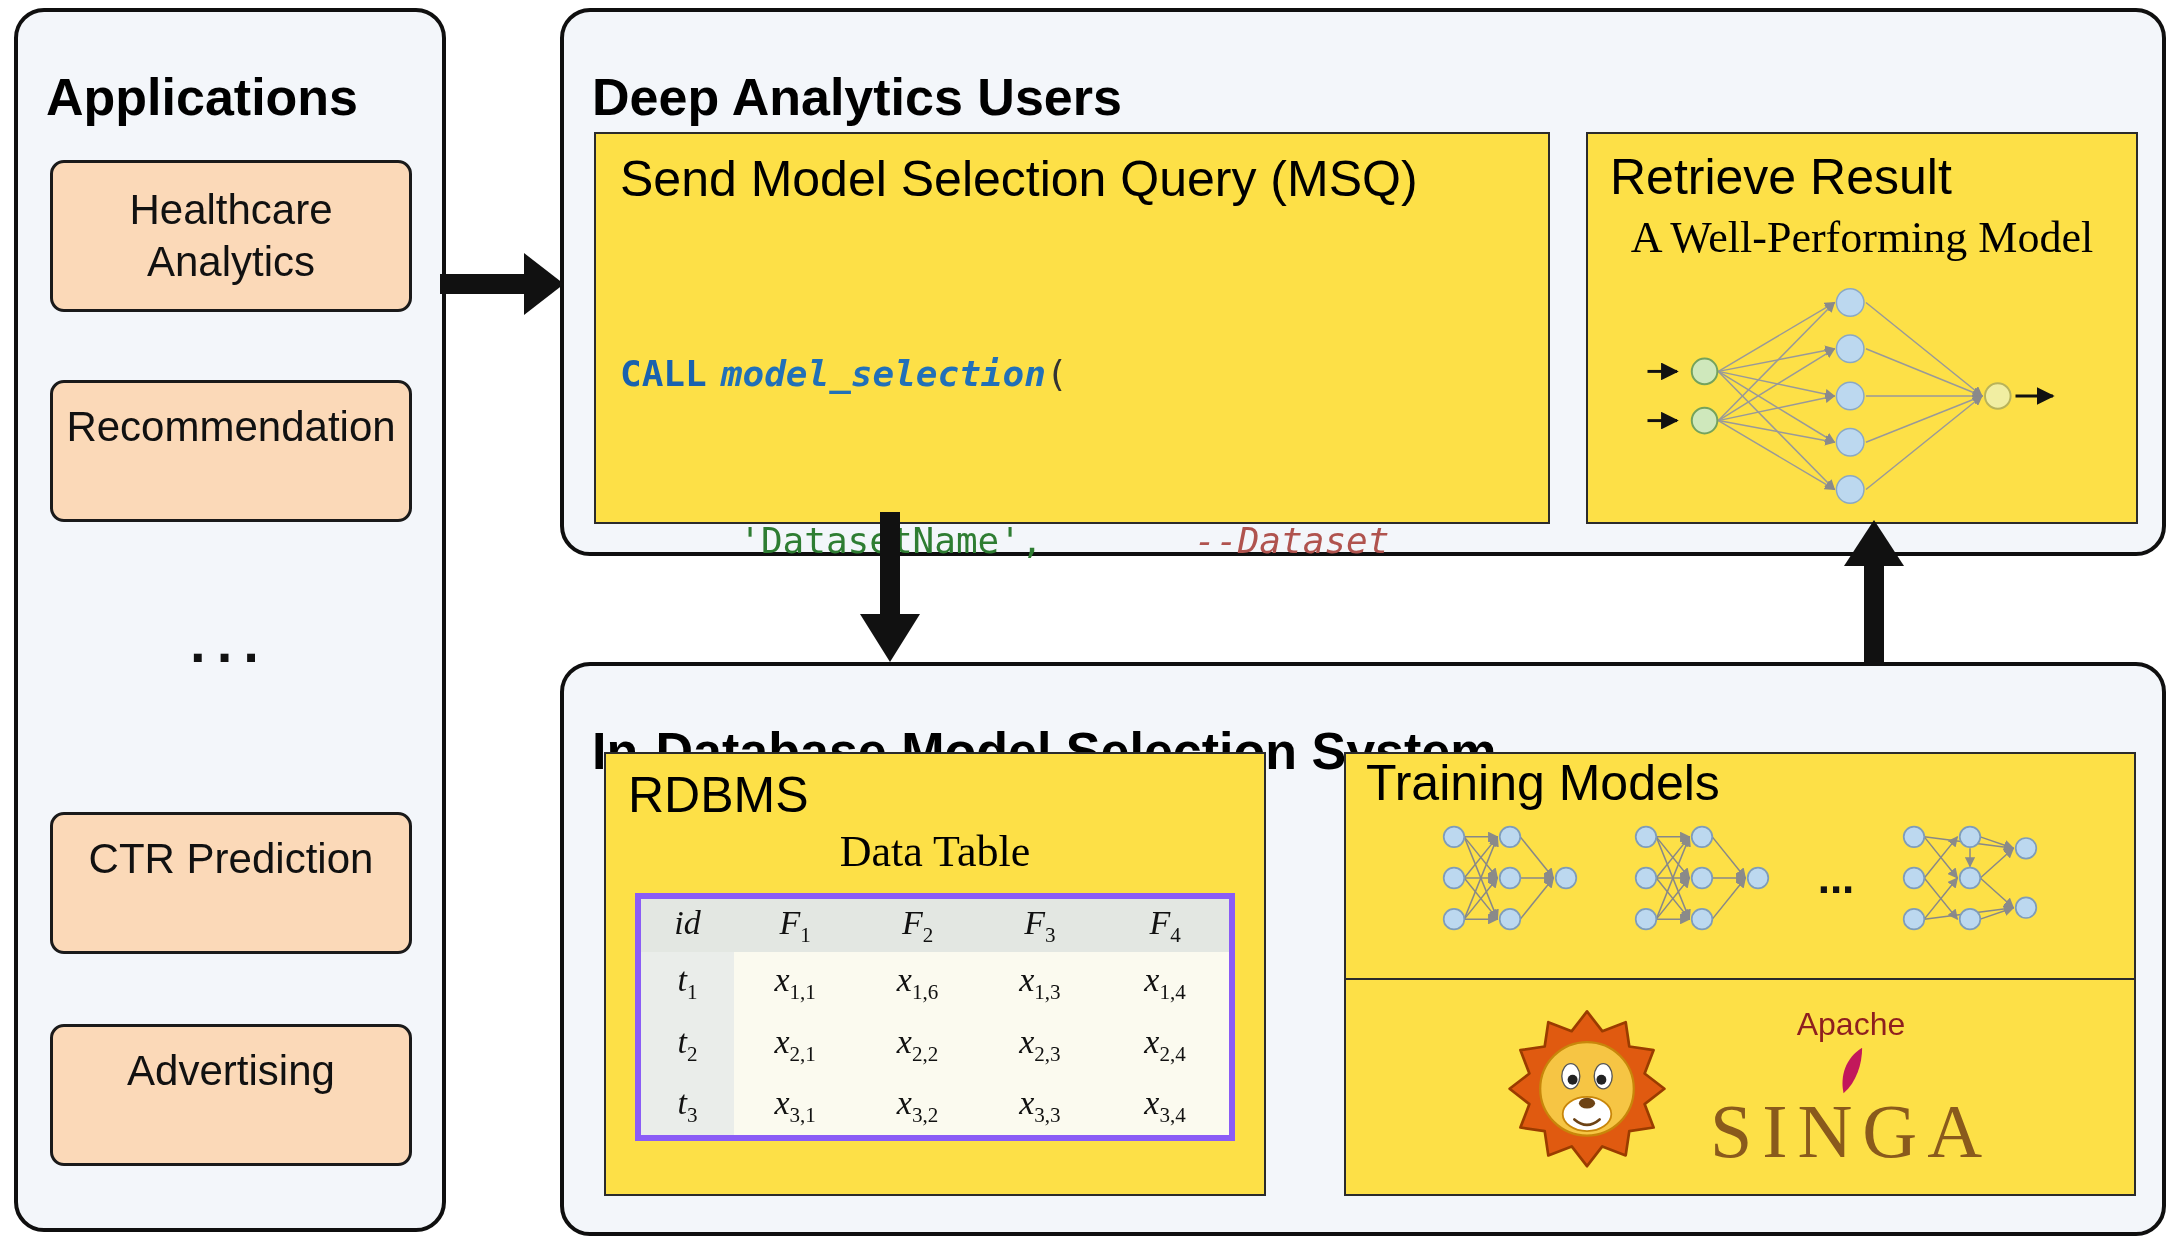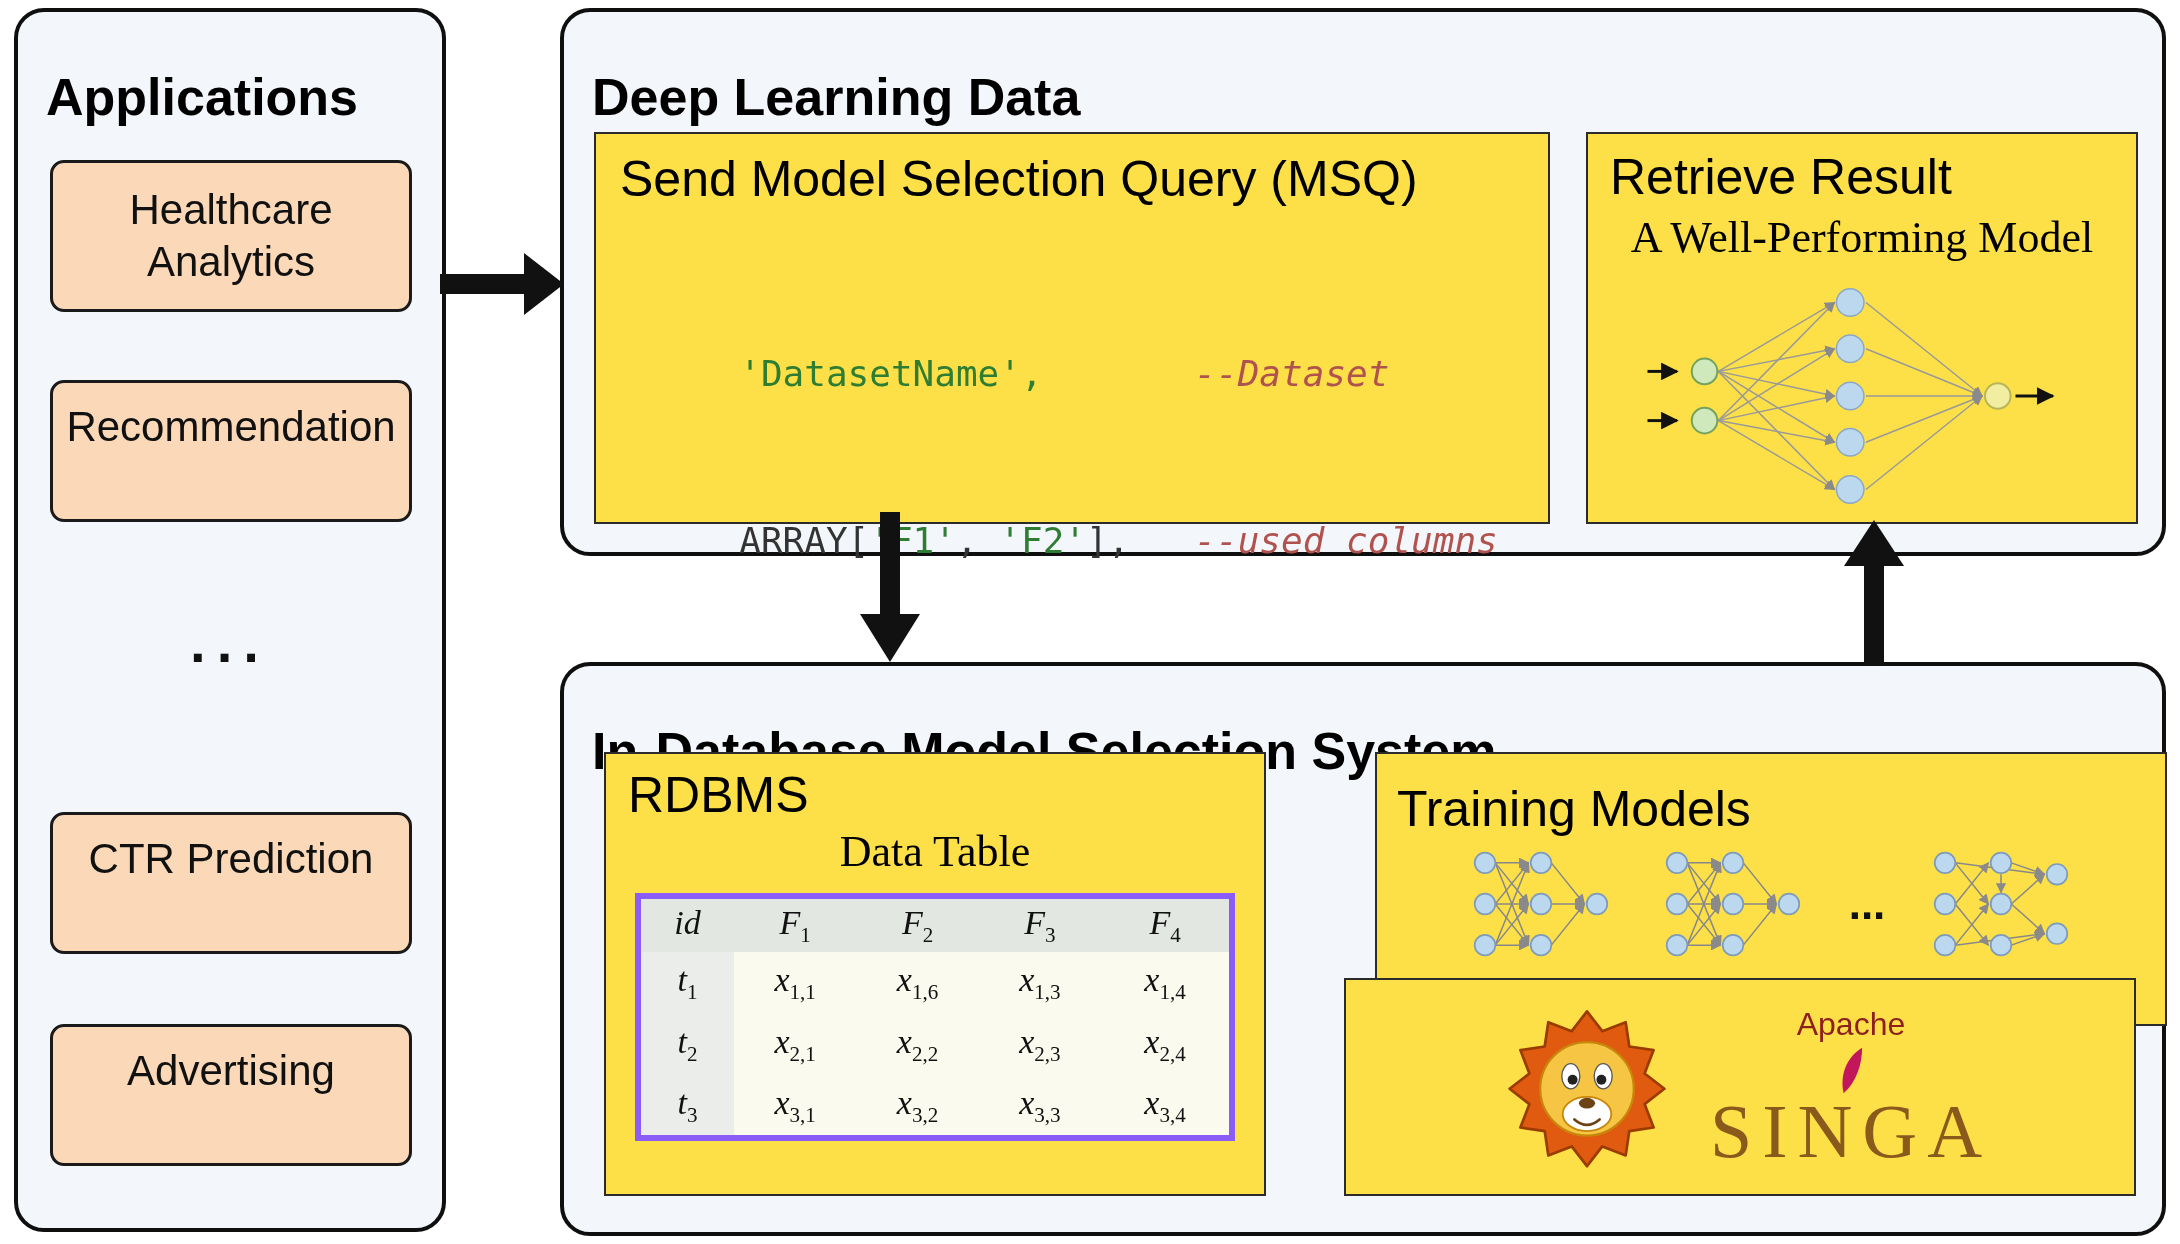--- a/index.html
+++ b/index.html
@@ -62,21 +62,21 @@
   .cm  { color: #b0534e; font-style: italic; }
   .cm-gap { margin-left: 5ch; }
   .retrieve-subtitle {
     margin-top: 6px; text-align: center;
     font-family: "Liberation Serif", serif; font-size: 44px; color: #000;
   }
   .nn-big { display: block; margin: 10px auto 0 auto; width: 470px; height: 246px; }
   
   #sys { left: 560px; top: 662px; width: 1606px; height: 574px; }
   #rdbms-box { left: 40px; top: 86px; width: 662px; height: 444px; padding: 12px 22px; }
-  #training-box { left: 780px; top: 86px; width: 792px; height: 274px; padding: 26px 20px; margin-left: 31px; }
+  #training-box { left: 780px; top: 86px; width: 792px; height: 274px; padding: 0 20px; }
   #singa-box { left: 780px; top: 312px; width: 792px; height: 218px; }
   .table-title {
     text-align: center; font-family: "Liberation Serif", serif;
     font-size: 44px; margin-top: 2px; color: #000;
   }
   table.data-table {
     border-collapse: collapse; margin: 16px auto 0 auto;
     width: 600px; border: 6px solid #8b5cf6;
     font-family: "Liberation Serif", serif; font-size: 34px;
   }
@@ -126,25 +126,26 @@
   <section class="panel" id="apps">
     <h2 class="panel-title">Applications</h2>
     <div class="app-box centered" id="app-healthcare">Healthcare Analytics</div>
     <div class="app-box topline" id="app-reco">Recommendation</div>
     <div class="apps-ellipsis">···</div>
     <div class="app-box topline" id="app-ctr">CTR Prediction</div>
     <div class="app-box topline" id="app-adv">Advertising</div>
   </section>
 
   <section class="panel" id="dlu">
-    <h2 class="panel-title">Deep Learning Data</h2>
+    <h2 class="panel-title">Deep Analytics Users</h2>
 
     <div class="white-box" id="msq-box">
       <div class="box-title">Send Model Selection Query (MSQ)</div>
       <div class="code">
+        <div class="cl"><span class="kw">CALL</span><span class="fn">model_selection</span><span class="pl">(</span></div>
         <div class="cl ind1"><span class="code-main"><span class="str">'DatasetName',</span></span><span class="cm">--Dataset</span></div>
         <div class="cl ind1"><span class="code-main"><span class="pl">ARRAY[</span><span class="str">'F1'</span><span class="pl">, </span><span class="str">'F2'</span><span class="pl">],</span></span><span class="cm">--used columns</span></div>
         <div class="cl ind2"><span class="num">2</span><span class="pl">);</span><span class="cm cm-gap">--Response time threshold</span></div>
       </div>
     </div>
 
     <div class="white-box" id="retrieve-box">
       <div class="box-title">Retrieve Result</div>
       <div class="retrieve-subtitle">A Well-Performing Model</div>
       <svg class="nn-big" viewBox="0 0 460 250">

